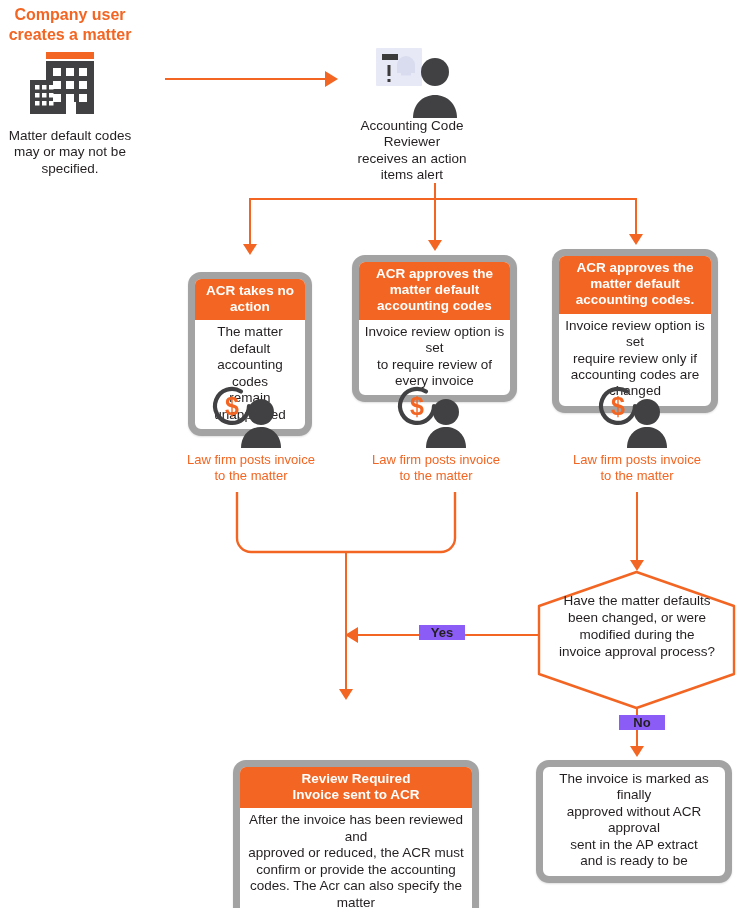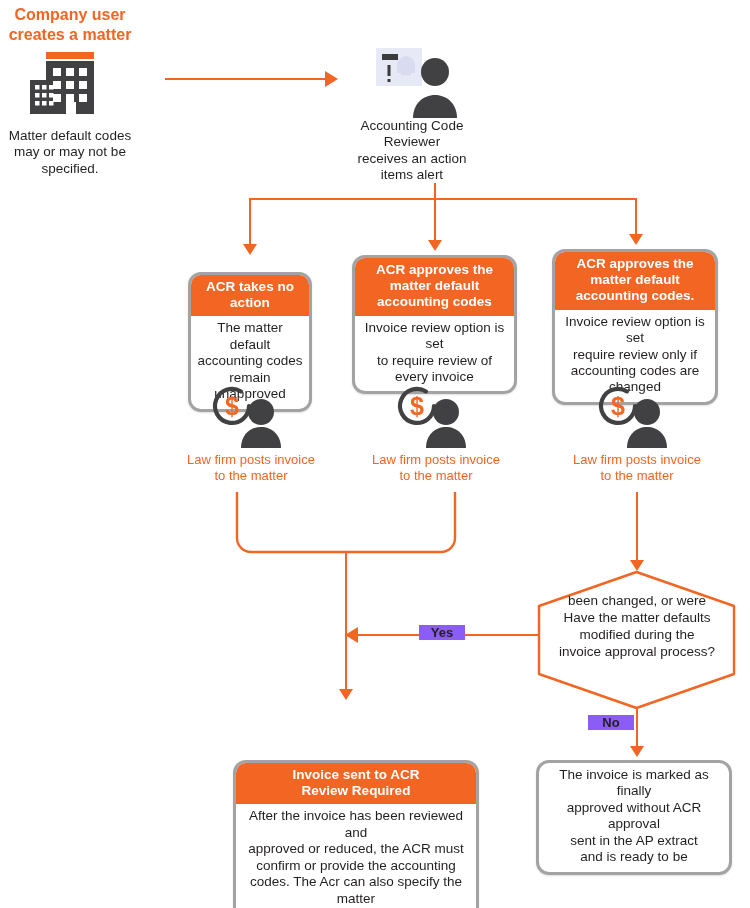--- a/index.html
+++ b/index.html
@@ -21,21 +21,21 @@
     line-height:1.22;
     font-size:13.5px;
   }
   .cap-orange{color:#f26522;font-weight:bold;font-size:16px;}
   .cap-dark{color:#231f20;font-size:13.5px;}
   .cap-lf{color:#f26522;font-size:13px;line-height:1.25;}
 
   
   .card{
     position:absolute;
-    border:3px solid #a3a3a3;
+    border:7px solid #a3a3a3;
     border-radius:13px;
     background:#ffffff;
     box-shadow:0 1px 2px rgba(0,0,0,0.13);
     overflow:hidden;
     box-sizing:border-box;
   }
   .card-head{
     background:#f26522;
     color:#ffffff;
     font-weight:bold;
@@ -246,38 +246,38 @@
 
   <div class="ln vln" style="left:636px;top:492px;height:70px;"></div>
   <div class="arrow-d" style="left:630px;top:560px;"></div>
 
   <div class="abs" style="left:535px;top:570px;">
     <svg width="203" height="140" viewBox="0 0 203 140">
       <polygon points="101.5,2 199,36 199,104 101.5,138 4,104 4,36" fill="#ffffff" stroke="#f26522" stroke-width="2.4" stroke-linejoin="round"></polygon>
     </svg>
   </div>
   <div class="cap cap-dark" style="left:545px;top:592px;width:184px;line-height:1.26;">
+    <div>Have the matter defaults</div>
     <div>been changed, or were</div>
-    <div>Have the matter defaults</div>
     <div>modified during the</div>
     <div>invoice approval process?</div>
   </div>
 
   <div class="ln hln" style="left:358px;top:634px;width:181px;"></div>
   <div class="arrow-l" style="left:345px;top:627px;"></div>
   <div class="lbl" style="left:419px;top:625px;width:38px;">Yes</div>
 
   <div class="ln vln" style="left:636px;top:708px;height:40px;"></div>
   <div class="arrow-d" style="left:630px;top:746px;"></div>
-  <div class="lbl" style="left:588px;top:715px;width:38px;">No</div>
+  <div class="lbl" style="left:619px;top:715px;width:38px;">No</div>
 
   <div class="card" style="left:233px;top:760px;width:246px;">
     <div class="card-head">
+      <div>Review Required</div>
       <div>Invoice sent to ACR</div>
-      <div>Review Required</div>
     </div>
     <div class="card-body">
       <div>After the invoice has been reviewed and</div>
       <div>approved or reduced, the ACR must</div>
       <div>confirm or provide the accounting</div>
       <div>codes. The Acr can also specify the matter</div>
       <div>default accounting codes and the invoice</div>
 
     </div>
   </div>

